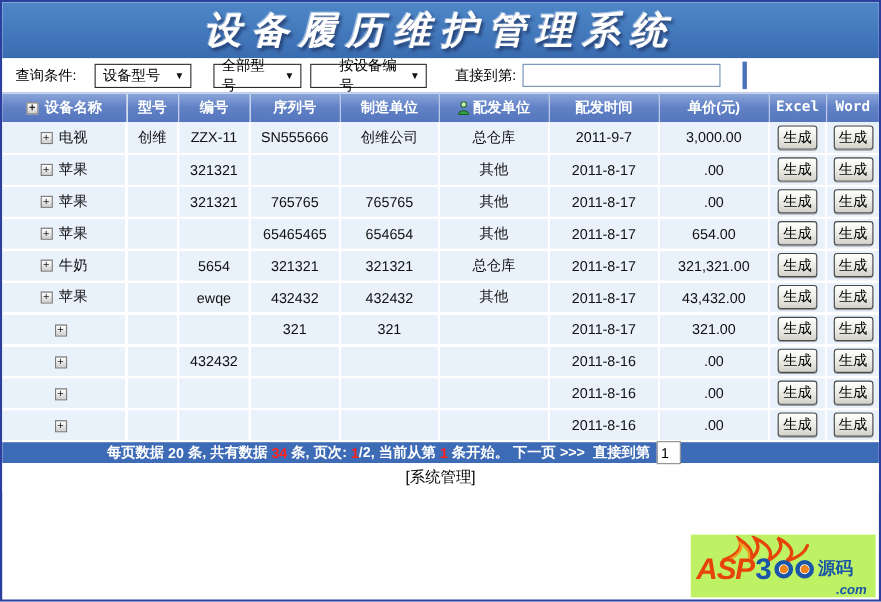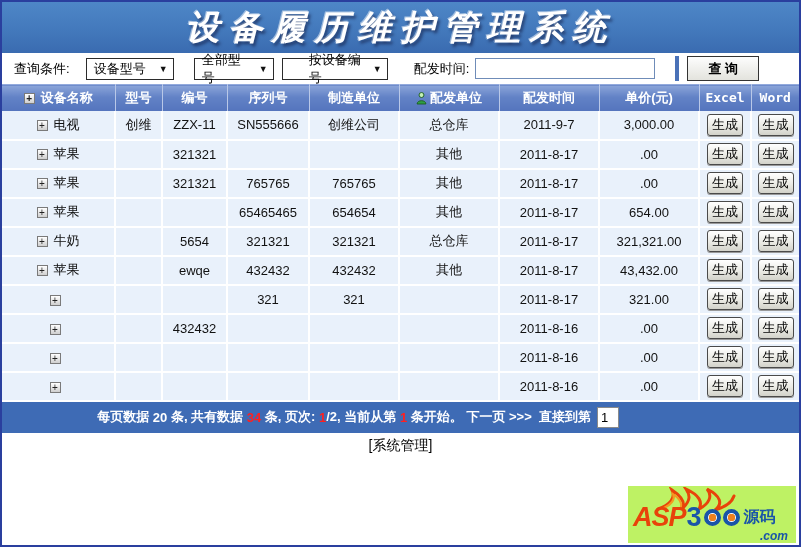--- a/index.html
+++ b/index.html
@@ -40,21 +40,21 @@
   th.latin { font-family:"DejaVu Sans Mono", monospace; font-weight:bold; }
   tbody td { height:29px; background:#e9f1fb; border-right:2px solid #fff; border-bottom:2px solid #fff; text-align:center; font-size:13px; color:#111; white-space:nowrap; overflow:hidden; }
   tbody td:last-child { border-right:none; }
   .expand { display:inline-block; width:11px; height:11px; line-height:9px; font-size:10px; border:1px solid #7a7a7a;
     background:linear-gradient(180deg,#fff,#cfcfcf); color:#222; margin-right:6px; vertical-align:middle; text-align:center; cursor:pointer; }
   .person-ic { vertical-align:middle; margin-right:3px; }
   .gen-btn { width:36px; height:22px; border:1px solid #4a4a4a; border-radius:3px;
     background:linear-gradient(180deg,#ffffff 0%,#ebebe5 55%,#d2d2ca 100%); font-size:13px; cursor:pointer; box-shadow:0 1px 0 #9a9a9a; font-family:inherit; color:#000; }
 
   
-  .footerbar { height:31px; background:#3e6bb5; display:flex; align-items:center; justify-content:flex-end; padding-right:180px;
+  .footerbar { height:19px; background:#3e6bb5; display:flex; align-items:center; justify-content:flex-end; padding-right:180px;
     color:#fff; font-weight:bold; font-size:13px; white-space:pre; }
   .footerbar .red { color:#ff2020; }
   .footerbar a.next { color:#fff; text-decoration:none; cursor:pointer; }
   .goto-input { width:22px; height:21px; margin-left:6px; border:1px solid #8a8a8a; font-size:13px; padding-left:3px; }
 
   
   .bottombar { height:26px; background:#fff; display:flex; align-items:center; justify-content:center; }
   .sysadmin { color:#000; font-size:14px; text-decoration:none; cursor:pointer; }
 
   
@@ -85,24 +85,23 @@
       <span class="arr">▼</span>
     </div>
     <div class="sel sel2">
       <span>全部型号</span>
       <span class="arr">▼</span>
     </div>
     <div class="sel sel3">
       <span>按设备编号</span>
       <span class="arr">▼</span>
     </div>
-    <span class="qlabel kw-label">配发时间:</span>
+    <span class="qlabel kw-label">直接到第:</span>
     <input class="keyword" type="text" value="" style="">
     <div class="btn-divider"></div>
-    <button class="search-btn">查 询</button>
   </div>
 
   <table>
     <colgroup>
       <col style="width:113px">
         <col style="width:47px">
         <col style="width:65px">
         <col style="width:82px">
         <col style="width:90px">
       <col style="width:100px">

